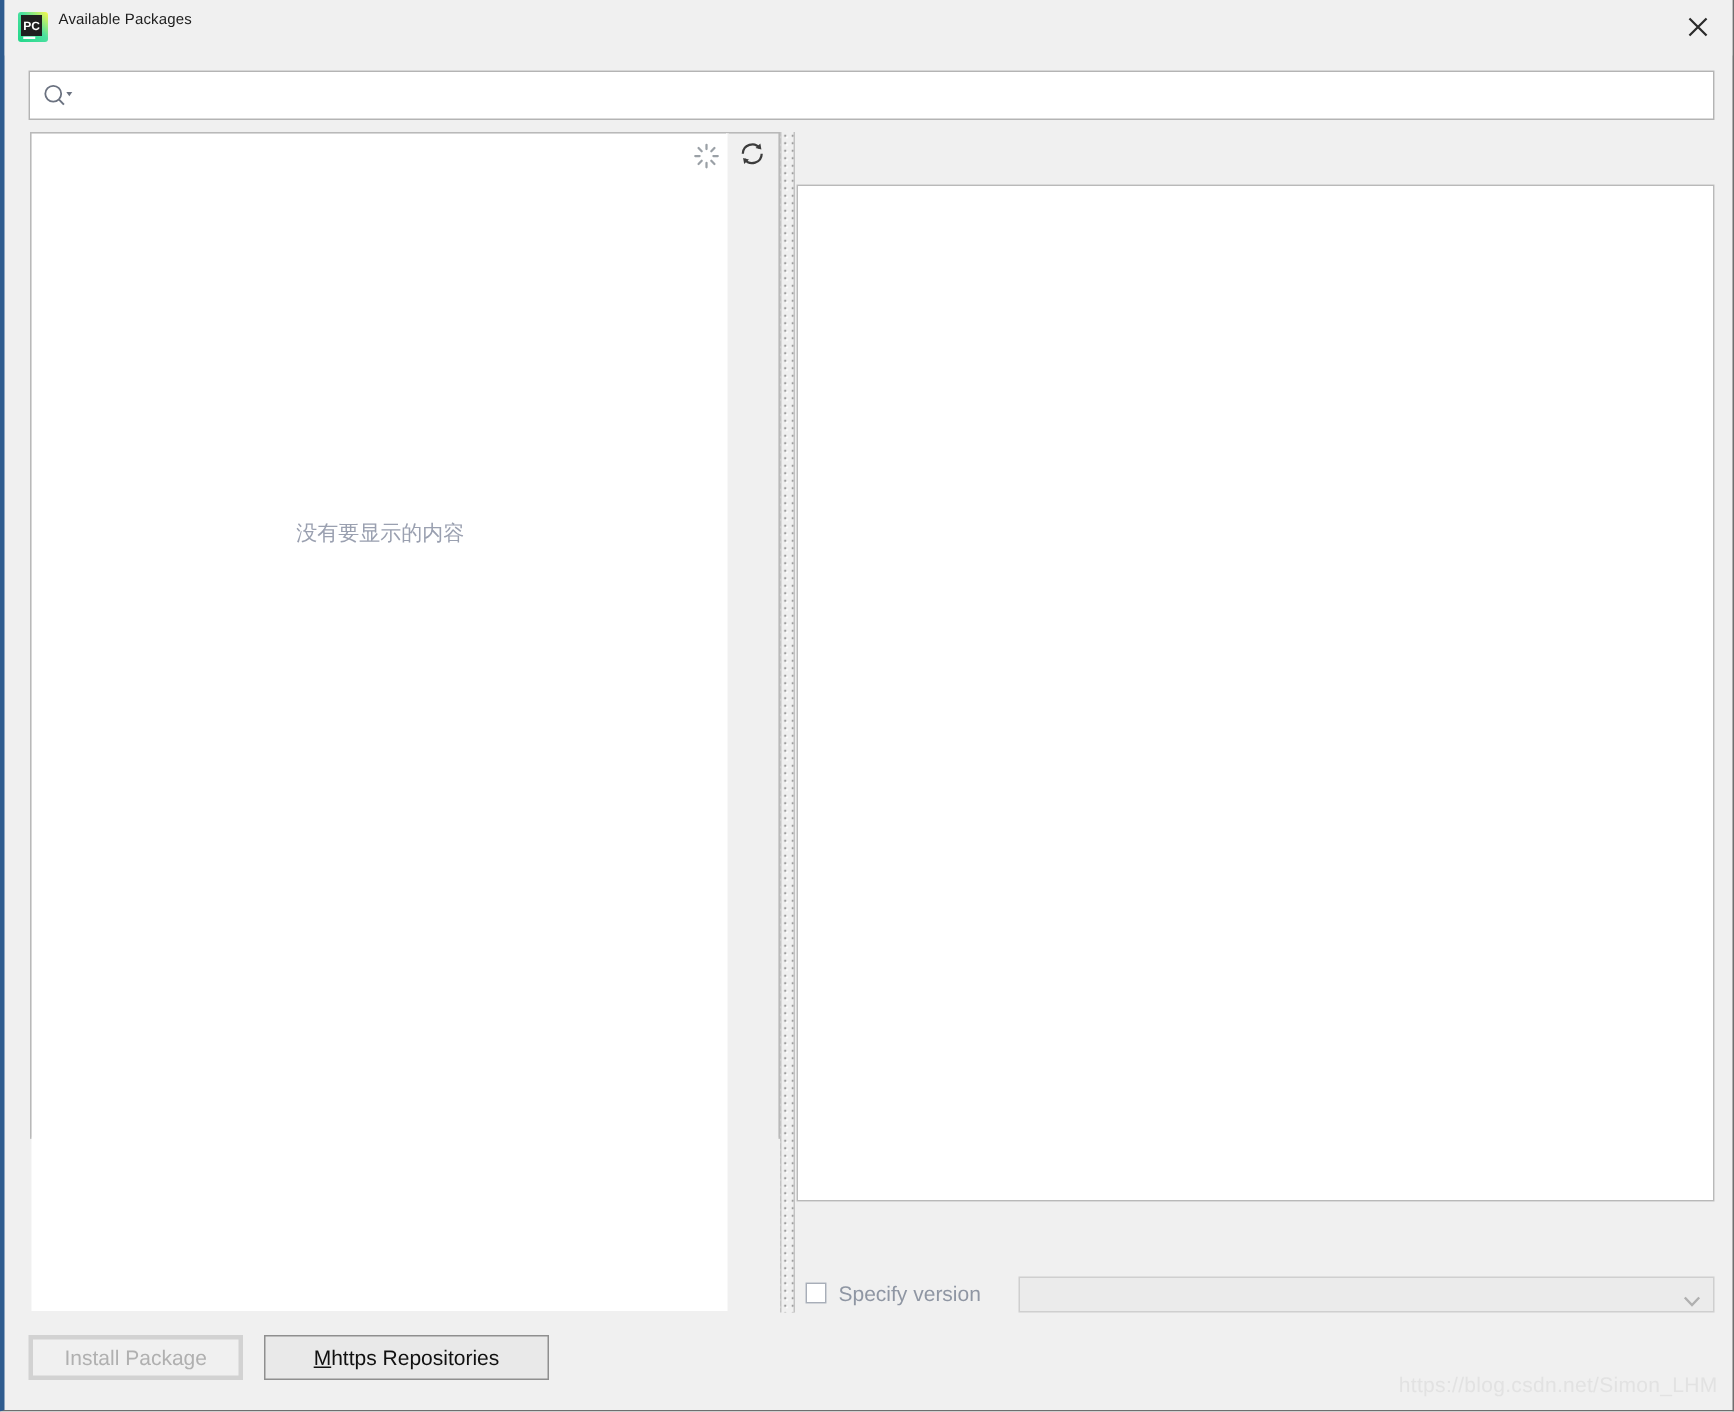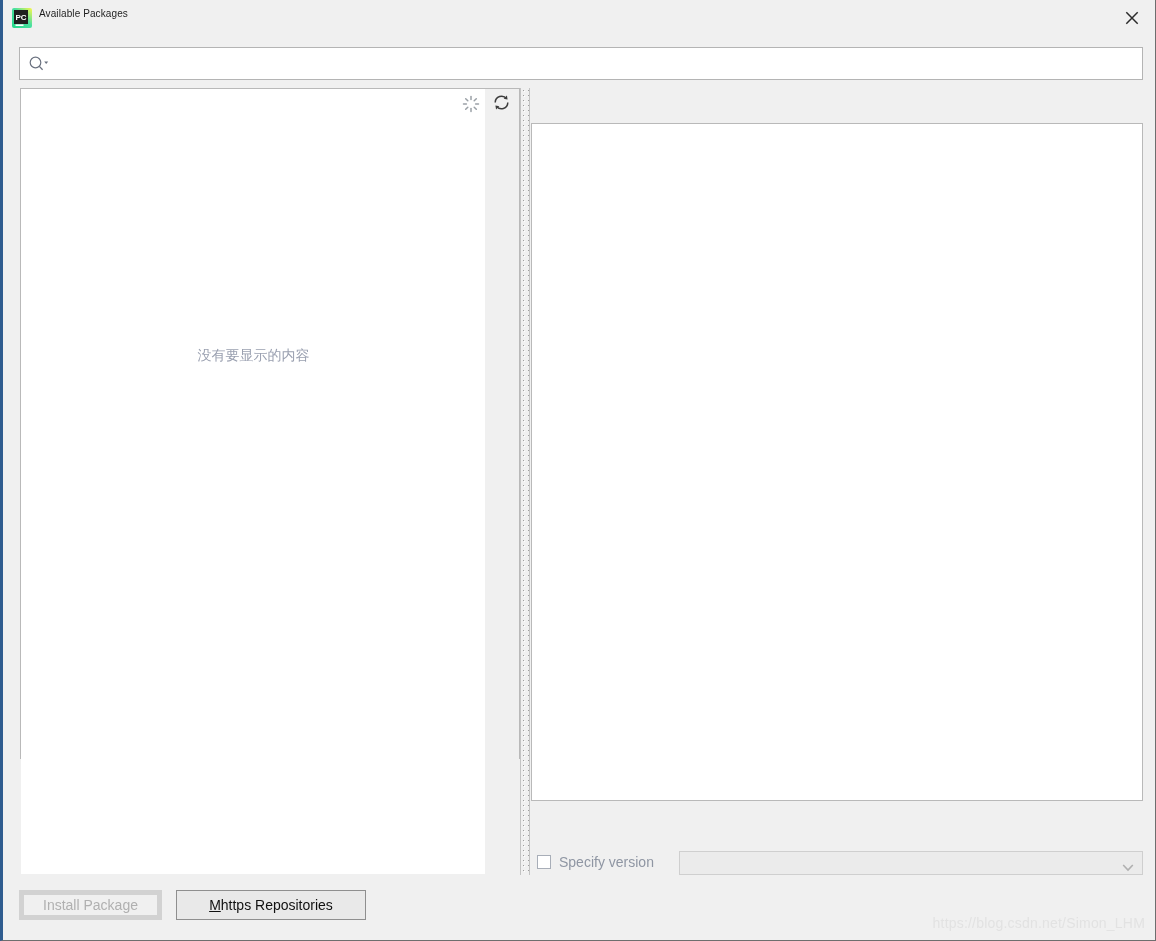--- a/index.html
+++ b/index.html
@@ -275,21 +275,21 @@
   .btn {
     position: absolute;
     top: 0;
     box-sizing: border-box;
     height: 30px;
     display: flex;
     align-items: center;
     justify-content: center;
     font-size: 14px;
     background: #e8e8e8;
-    border: 5px solid #f97316;
+    border: 3px solid #f97316;
     cursor: default;
     white-space: nowrap;
   }
   #install-btn {
     left: 0;
     width: 143px;
     color: #b0b0b0;
     border-color: #d2d2d2;
     background: #f0f0f0;
   }

